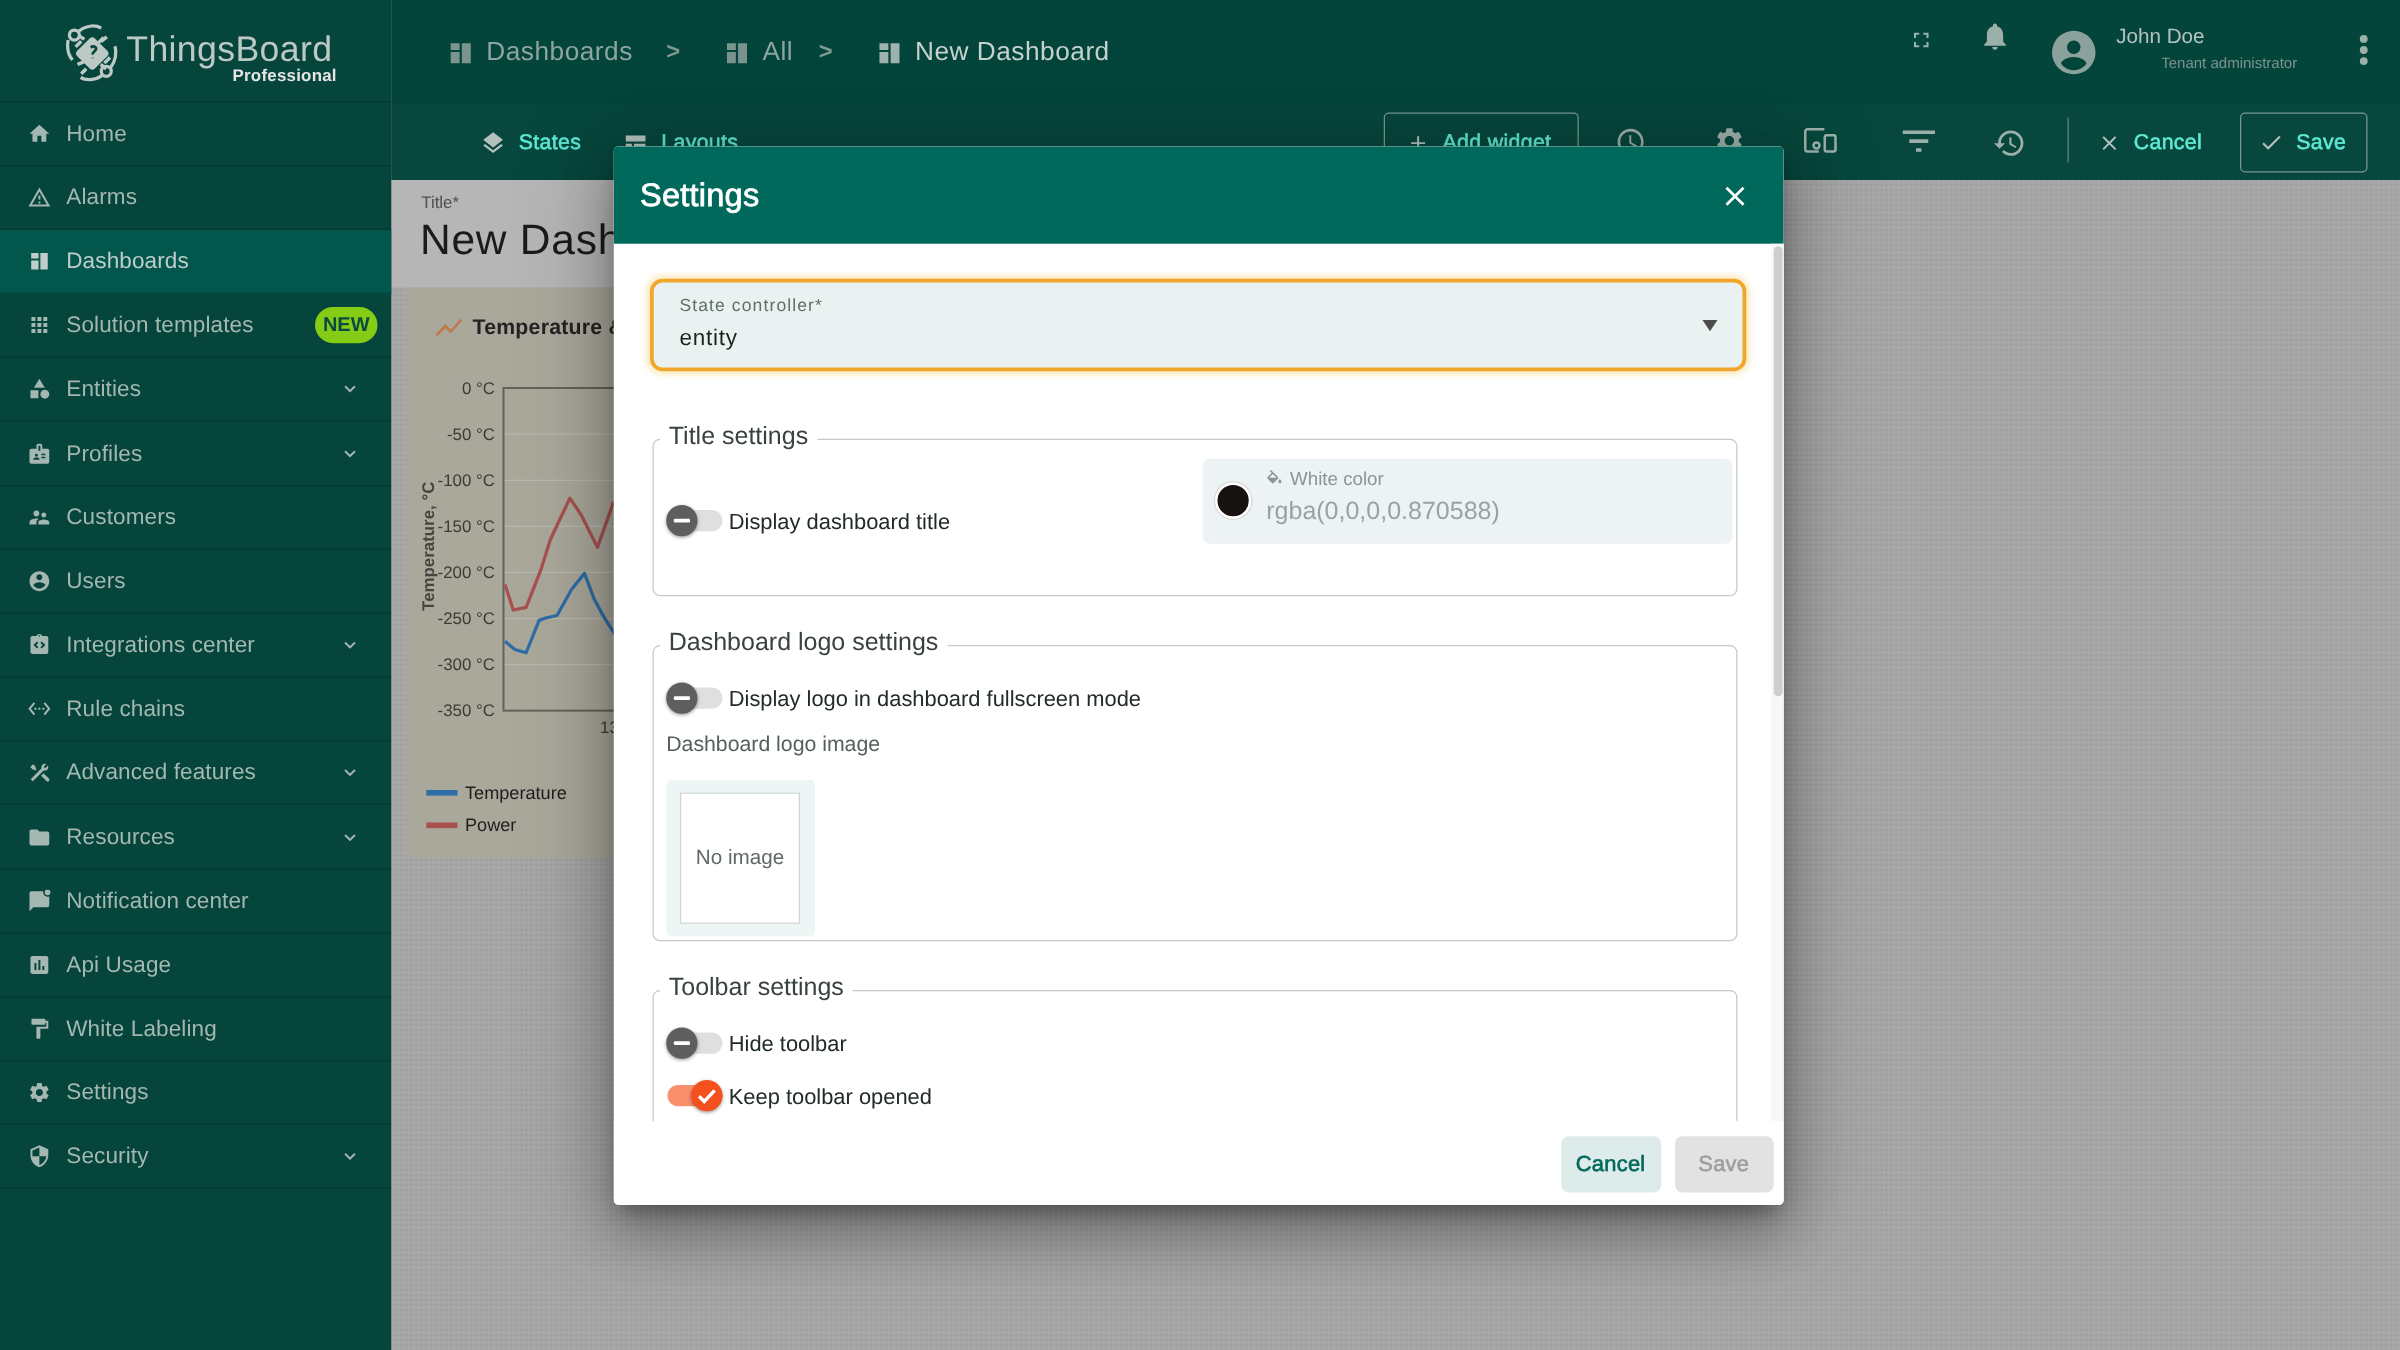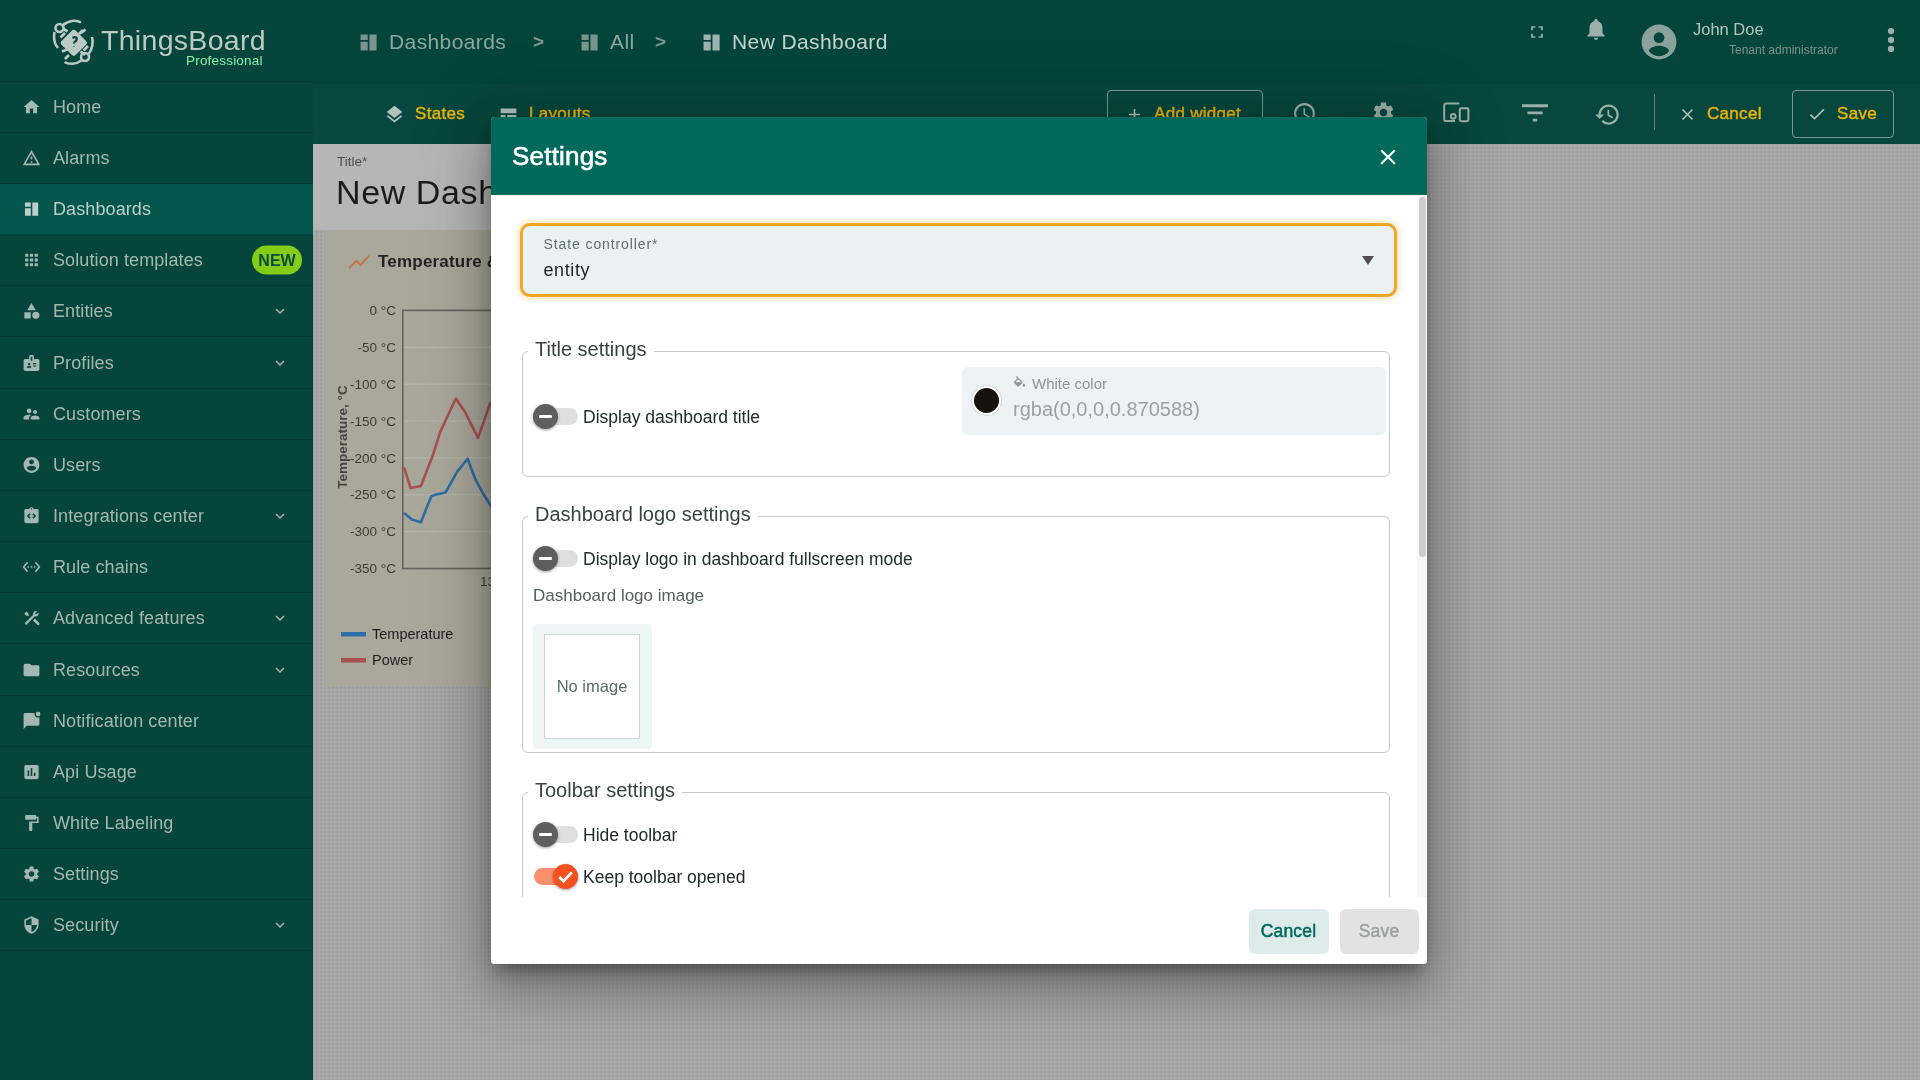--- a/index.html
+++ b/index.html
@@ -30,21 +30,21 @@
   font-size:21px; letter-spacing:0.4px; }
 .crumb svg { margin-right:9px; }
 .crumb.last { color:#c7d2cf; }
 .csep { position:absolute; top:0; height:84px; display:flex; align-items:center;
   color:#7e9992; font-size:19px; font-weight:bold; }
 
 
 #toolbar { position:absolute; left:313px; top:84px; width:1607px; height:60px;
   background:#07473d; z-index:2; }
 .tbtn { position:absolute; top:0; height:60px; display:flex; align-items:center;
-  color:#eab308; font-size:17px; font-weight:400; -webkit-text-stroke:0.45px currentColor; letter-spacing:0.3px; }
+  color:#5eead4; font-size:17px; font-weight:400; -webkit-text-stroke:0.45px currentColor; letter-spacing:0.3px; }
 .tbtn svg { margin-right:10px; }
 
 
 #content { position:absolute; left:313px; top:144px; width:1607px; height:936px;
   background:#a6a6a6; z-index:1;
   background-image: radial-gradient(rgba(255,255,255,0.05) 0.8px, transparent 1.1px),
                     radial-gradient(rgba(0,0,0,0.045) 0.8px, transparent 1.1px);
   background-size: 4px 4px, 4px 4px; background-position: 0 0, 2px 2px; }
 #pagehead { position:absolute; left:0; top:0; width:480px; height:86px; background:#b6b6b6; }
 #widget { position:absolute; left:12px; top:86px; width:384px; height:456px; background:#aaa89b; }
@@ -133,21 +133,21 @@
       <path d="M36.5 36 C 40.5 31, 41.5 24, 40 19" stroke-width="2.6"></path>
       <path d="M29.5 42.5 C 24 46.5, 16.5 46.5, 12.5 44" stroke-width="2.6"></path>
       <g stroke-width="2.8">
         <path d="M13 15 L 8.5 19.5 M17 37 L 13 41 M31 12 L 27 16 M36 28 L 31.5 32.5"></path>
         <path d="M15 31.5 L 10 33.5 M28.5 33.5 L 33 37 M15.5 13.5 L 11 10.5 M29 15 L 33.5 11.5"></path>
       </g>
       <rect x="11.8" y="14.8" width="20" height="20" rx="3" transform="rotate(-45 21.8 24.8)" fill="#bcc9c5" stroke="none"></rect>
       <path d="M20.5 20 c 3-2 5 0 4 2 c -0.8 1.6 -2.5 1.5 -2.5 3.5 m 0 2.6 l 0 0.4" stroke="#05453b" stroke-width="2.2" fill="none"></path>
     </svg>
     <div class="abs" style="left:101px;top:24px;font-size:28.5px;color:#bcc9c5;letter-spacing:0.3px;">ThingsBoard</div>
-    <div class="abs" style="left:186px;top:53px;font-size:13.5px;color:#86efac;letter-spacing:0.2px;">Professional</div>
+    <div class="abs" style="left:186px;top:53px;font-size:13.5px;color:#e5e5e5;letter-spacing:0.2px;font-weight:bold;">Professional</div>
   </div>
   <div class="menuitem" style="top:82px;">
     <svg class="mi-ic" viewBox="0 0 24 24" fill="currentColor">
         <path d="M10 20v-6h4v6h5v-8h3L12 3 2 12h3v8z"></path>
       </svg>
     <div class="mi-tx">Home</div>
   </div>
   <div class="menuitem" style="top:133px;">
     <svg class="mi-ic" viewBox="0 0 24 24" fill="currentColor">
         <path d="M12 5.99 19.53 19H4.47L12 5.99M12 2 1 21h22L12 2zm1 14h-2v2h2v-2zm0-6h-2v4h2v-4z"></path>

